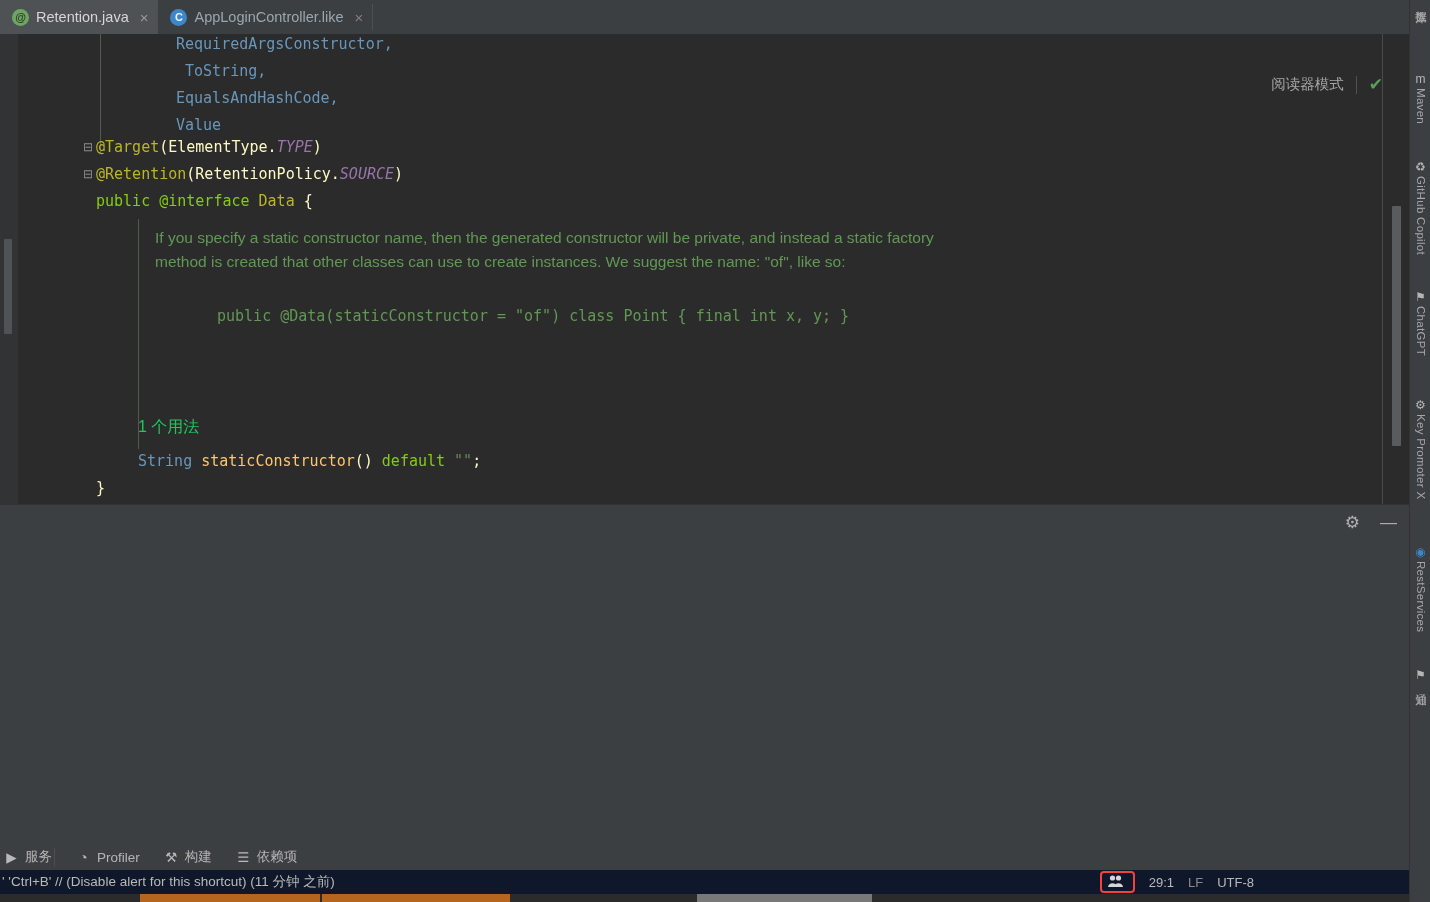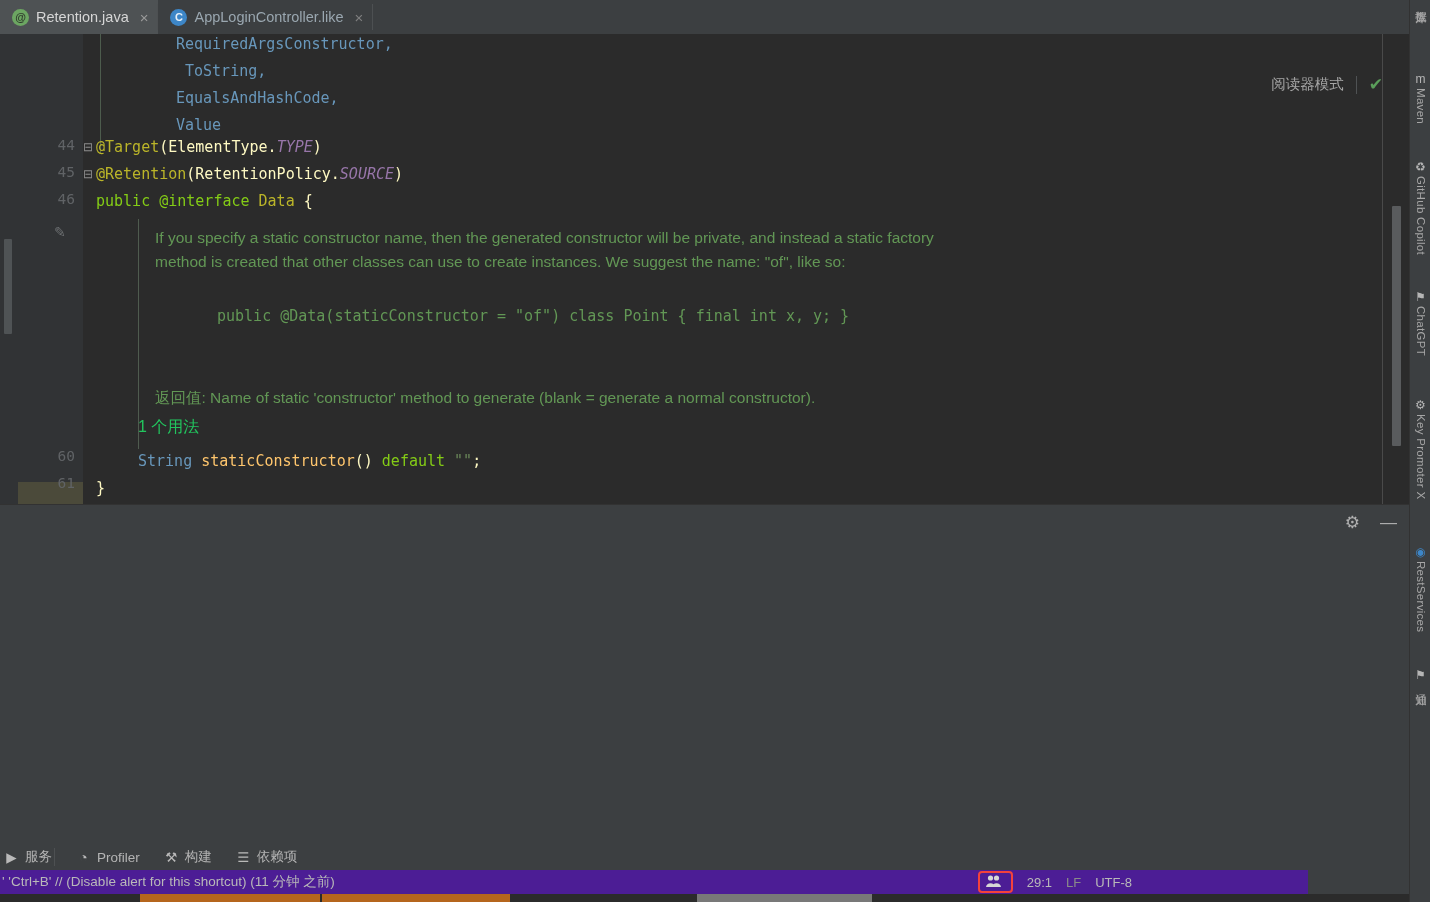--- a/index.html
+++ b/index.html
@@ -109,22 +109,22 @@
   .navbar {
     position:absolute; left:0; top:844px; width:1409px; height:26px;
     background:#3c3f41; display:flex; align-items:center; gap:24px; padding-left:4px;
   }
   .navitem { display:flex; align-items:center; gap:6px; color:#b4b4b4; font-size:13.5px; }
   .navicon { width:15px; height:15px; display:flex; align-items:center; justify-content:center; color:#b9b9b9; }
   .navsep { position:absolute; left:54px; top:4px; width:1px; height:18px; background:#4d5052; }
 
   
   .statusbar {
-    position:absolute; left:0; top:870px; width:1308px; height:24px;
-    background:#4c1d95; display:flex; align-items:center;
+    position:absolute; left:0; top:870px; width:1430px; height:24px;
+    background:#0f172a; display:flex; align-items:center;
   }
   .statusleft { color:#b9b9b9; font-size:13.5px; padding-left:2px; white-space:nowrap; }
   .statusright { position:absolute; right:4px; top:0; height:24px; display:flex; align-items:center; gap:14px; }
   .stitem { color:#b9b9b9; font-size:13px; }
   .stitem.dim { color:#8a8a8a; }
   .peoplebox {
     border:2.5px solid #f4423c; border-radius:4px; padding:1px 9px 1px 5px;
     display:flex; align-items:center; height:22px;
   }
   .peopleicon { color:#d6d6d6; font-size:15px; line-height:1; }
@@ -168,29 +168,20 @@
       <span class="sep"></span>
     </div>
   </div>
 
   <div class="editor">
 
     <div class="leftstripe">
       <div class="thumb"></div>
     </div>
 
-    <div class="gutter">
-      <div class="hl" style="top:448px;"></div>
-      <div class="ln" style="top:103px;">44</div>
-      <div class="ln" style="top:130px;">45</div>
-      <div class="ln" style="top:157px;">46</div>
-      <div class="ln" style="top:414px;">60</div>
-      <div class="ln" style="top:441px;">61</div>
-      <div class="pencil" style="top:190px;">✎</div>
-    </div>
 
     <div class="codearea">
 
       <div class="indentline" style="left:17px; top:0px; height:120px;"></div>
 
       <div class="cl" style="left:93px; top:-3px;"><span class="cls2">RequiredArgsConstructor,</span></div>
       <div class="cl" style="left:94px; top:24px;margin-left:8px;"><span class="cls2">ToString,</span></div>
       <div class="cl" style="left:93px; top:51px;"><span class="cls2">EqualsAndHashCode,</span></div>
       <div class="cl" style="left:93px; top:78px;"><span class="cls2">Value</span></div>
 
@@ -200,21 +191,20 @@
       <div class="cl" style="left:13px; top:100px;"><span class="ann">@Target</span><span class="idc">(ElementType.</span><span class="cst">TYPE</span><span class="idc">)</span></div>
 
       <div class="cl" style="left:13px; top:127px;"><span class="ann">@Retention</span><span class="idc">(RetentionPolicy.</span><span class="cst">SOURCE</span><span class="idc">)</span></div>
 
       <div class="cl" style="left:13px; top:154px;"><span class="kw">public</span><span class="idc"> </span><span class="kw">@interface</span><span class="idc"> </span><span class="ann">Data</span><span class="idc"> {</span></div>
 
       <div class="docindent" style="left:55px; top:185px; height:230px;"></div>
 
       <div class="doc" style="top:192px; width:795px;">If you specify a static constructor name, then the generated constructor will be private, and instead a static factory method is created that other classes can use to create instances. We suggest the name: "of", like so:</div>
       <div class="doc doccode" style="top:270px; left:134px; width:760px;">public @Data(staticConstructor = "of") class Point { final int x, y; }</div>
-      <div class="doc" style="top:352px;">返回值: Name of static 'constructor' method to generate (blank = generate a normal constructor).</div>
 
       <div class="usage" style="left:55px; top:383px;">1 个用法</div>
 
       <div class="cl" style="left:55px; top:414px;"><span class="cls2">String</span><span class="idc"> </span><span class="mth">staticConstructor</span><span class="idc">() </span><span class="kw">default</span><span class="idc"> </span><span class="str">""</span><span class="idc">;</span></div>
 
       <div class="cl" style="left:13px; top:441px;"><span class="idc">}</span></div>
 
       <div class="vsplit"></div>
     </div>
 

